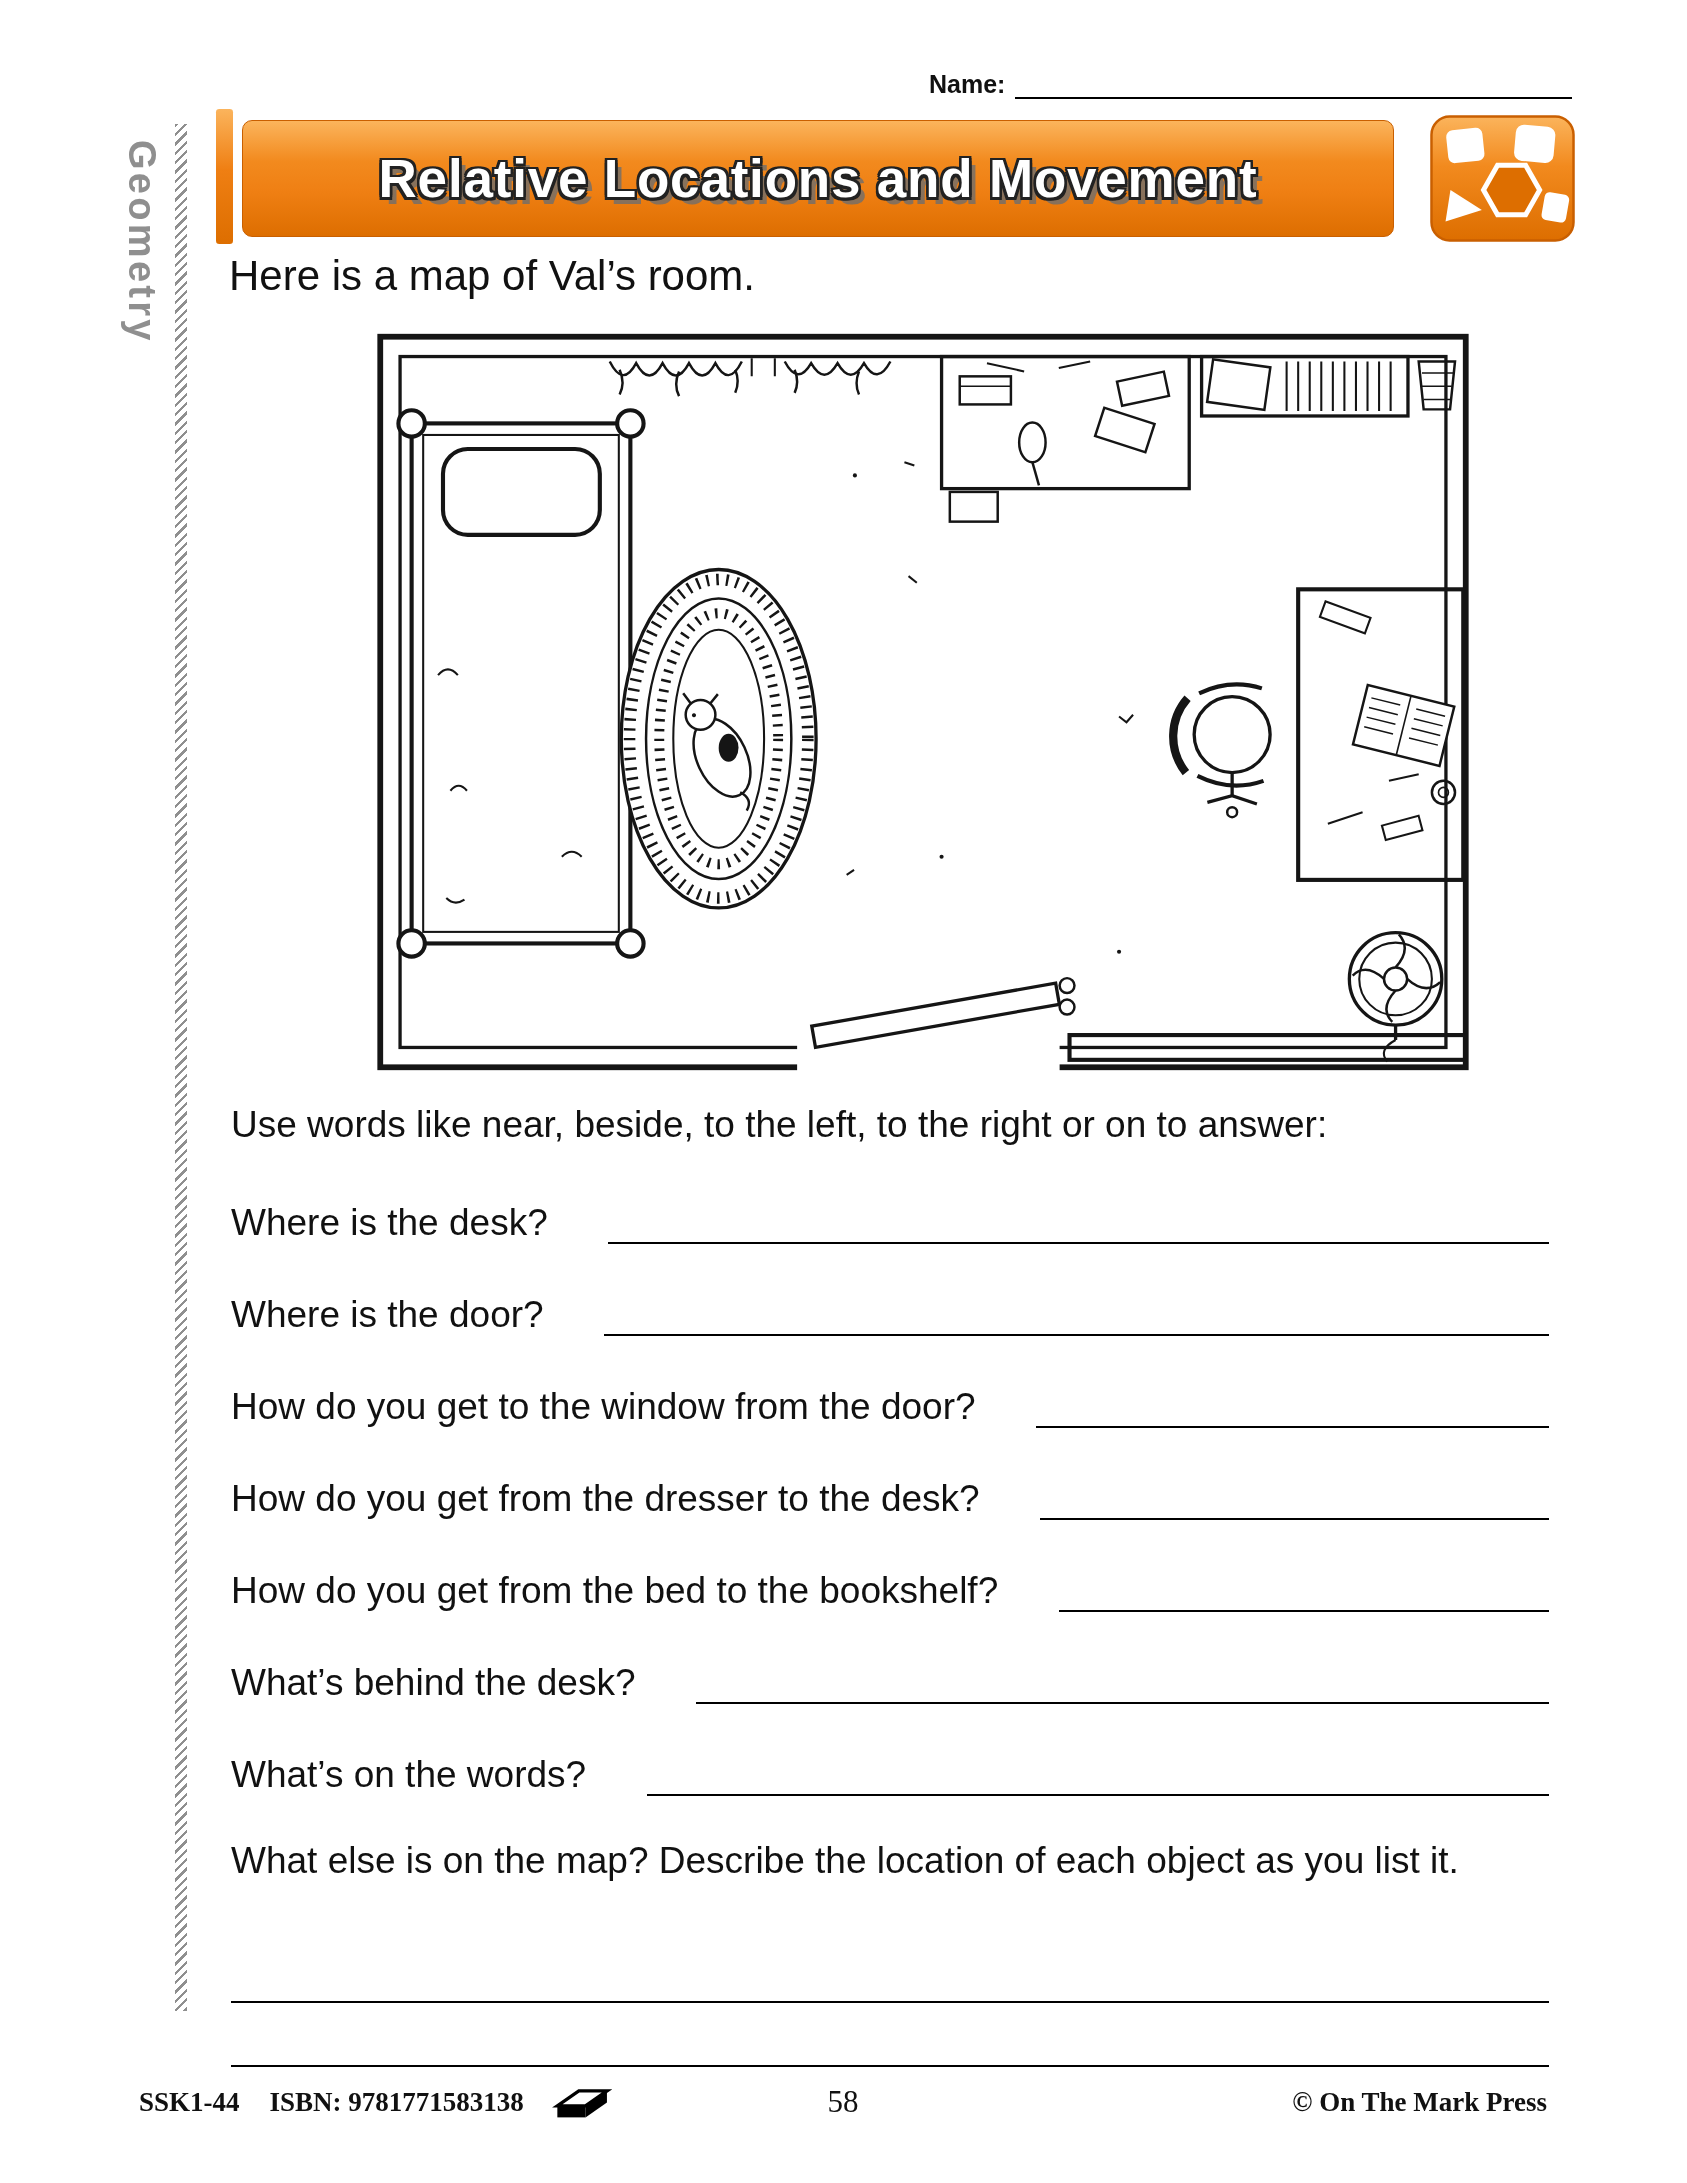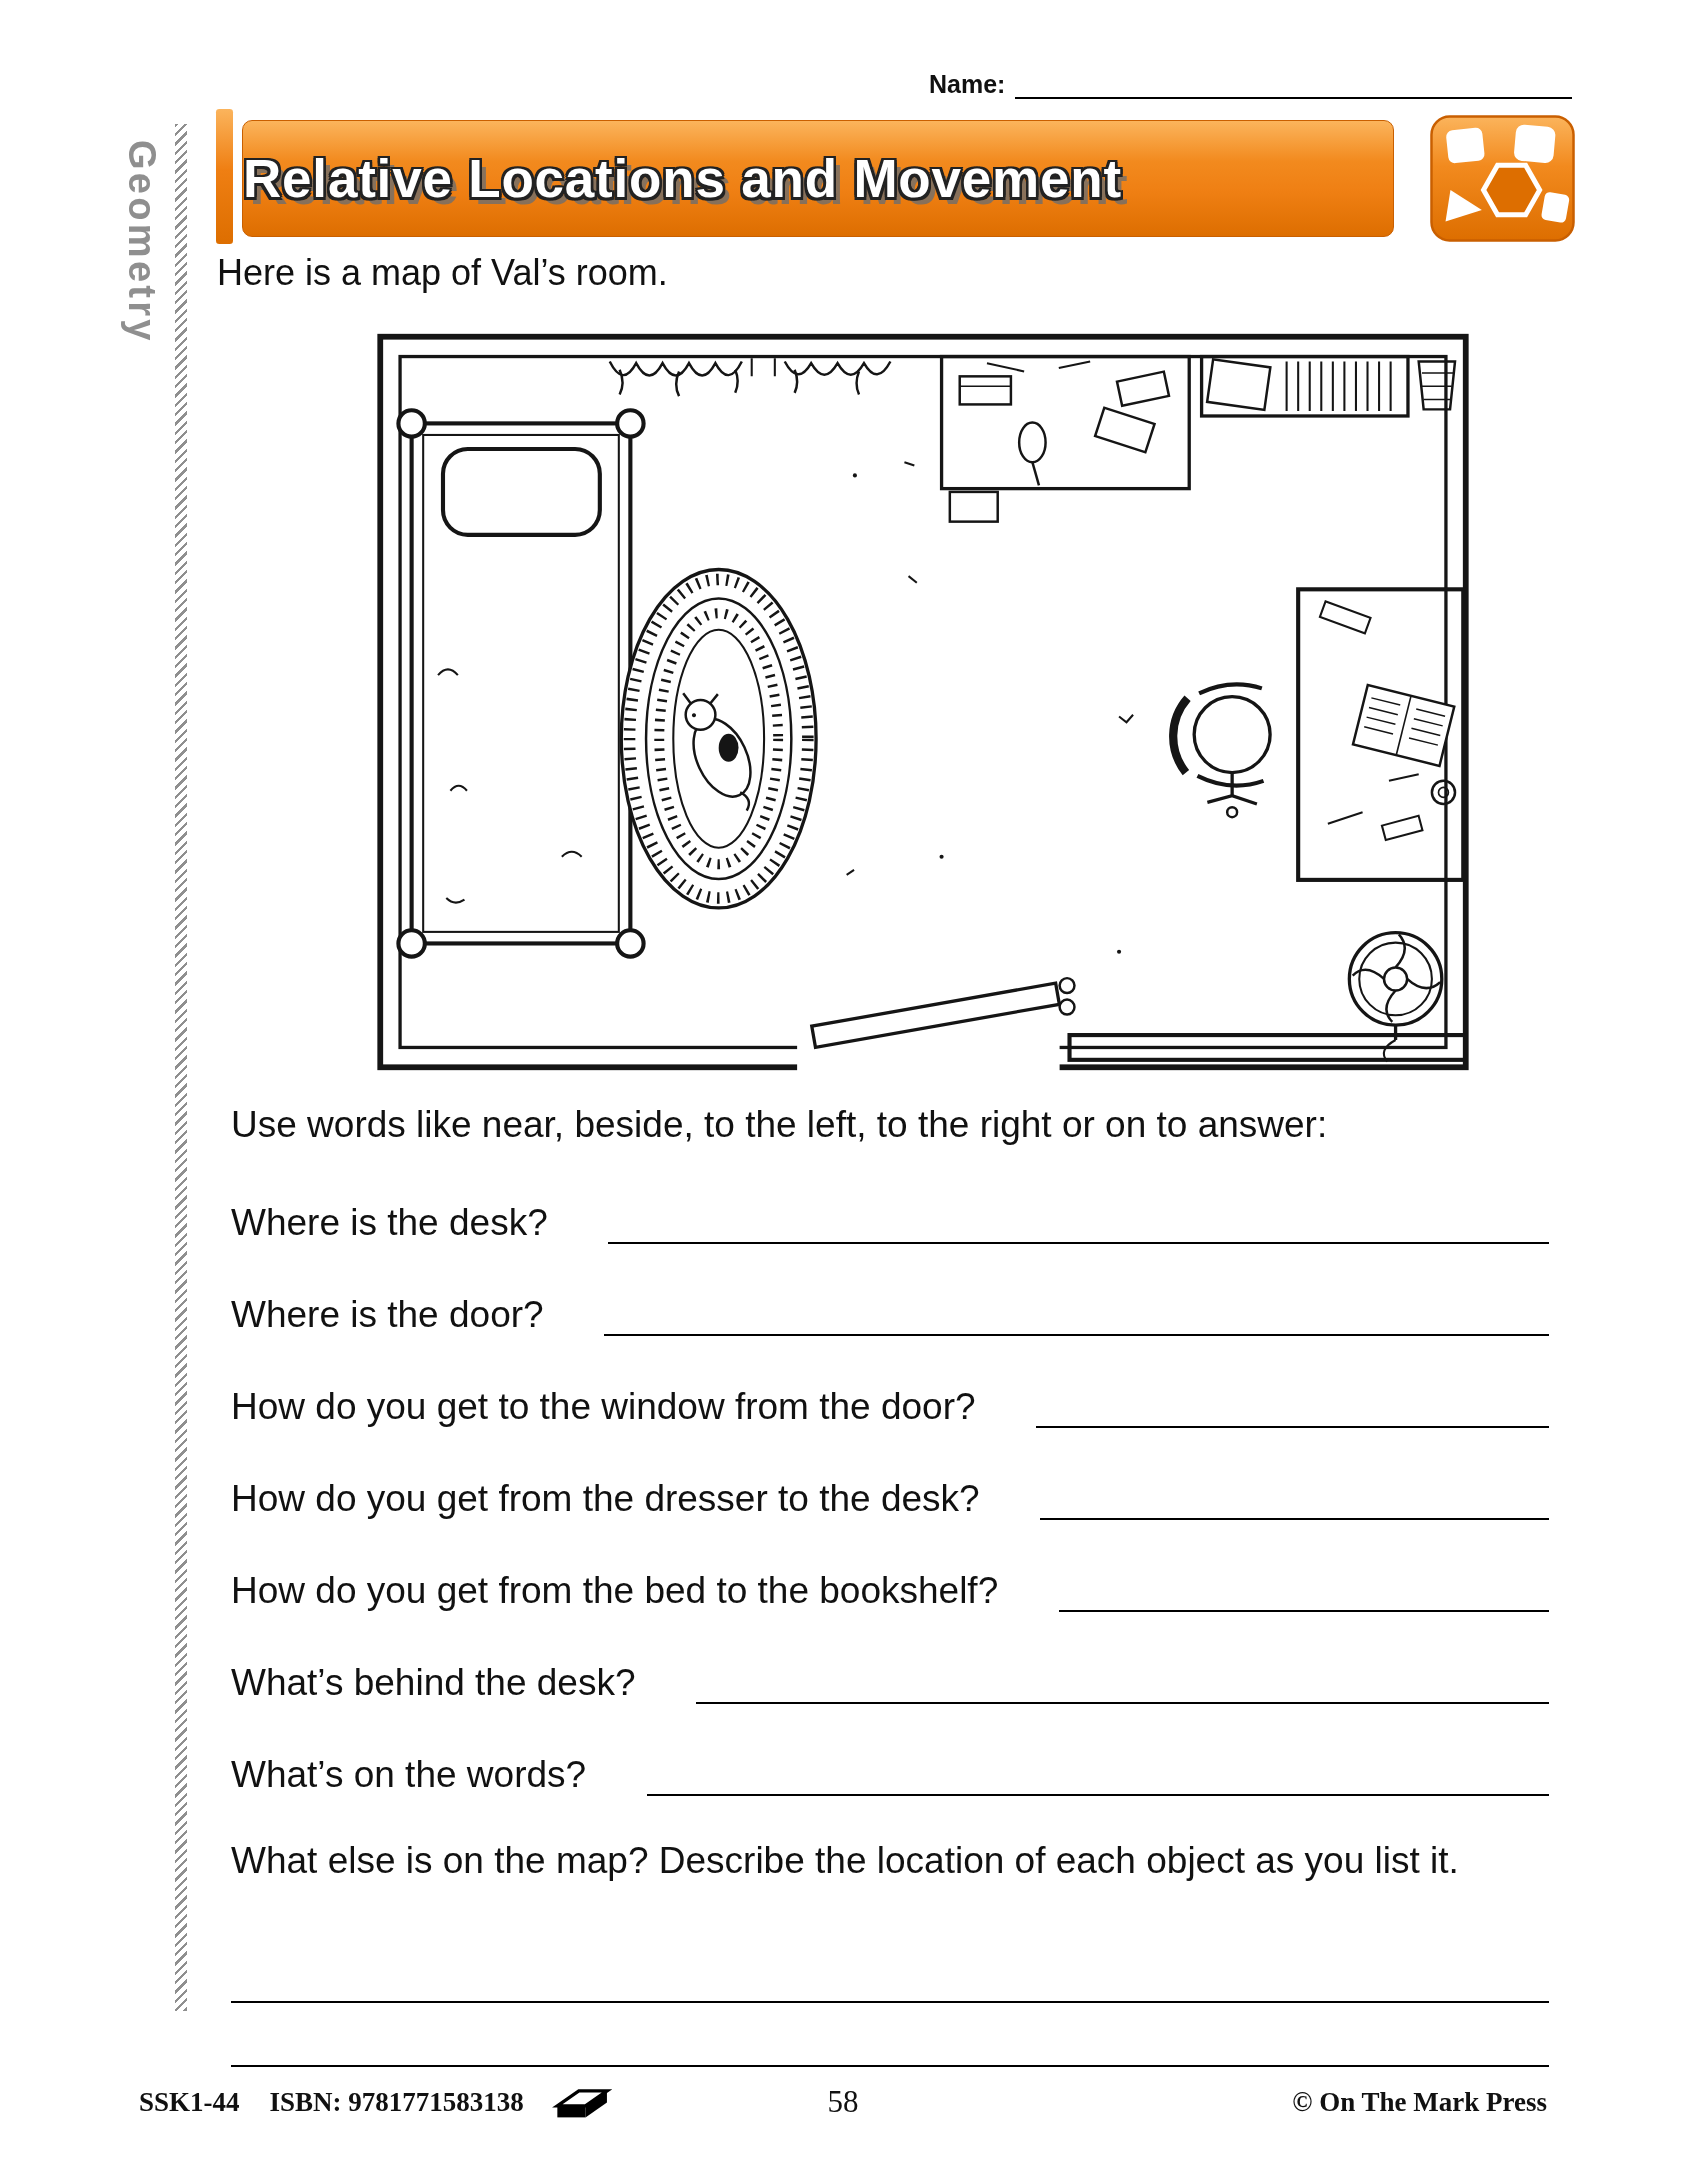--- a/index.html
+++ b/index.html
@@ -32,35 +32,35 @@
   .banner-bar{
     position:absolute;left:216px;top:109px;width:16.5px;height:135px;
     background:linear-gradient(180deg,#fbb45c,#ef7f13 45%,#dd6e00);
     border-radius:3.3px;
   }
   .banner{
     position:absolute;left:242px;top:120px;width:1150px;height:115px;
     background:linear-gradient(180deg,#fbb45c 0%,#f headers 0%,#f28a1e 35%,#ef7f13 62%,#dd6e00 100%);
     background:linear-gradient(180deg,#fbb45c 0%,#f28a1e 35%,#ef7f13 62%,#dd6e00 100%);
     border:1.6px solid #c95f00;border-radius:10px;
-    display:flex;align-items:center;
+    display:flex;align-items:center;justify-content:center;
   }
   .banner-title{
     font-size:53px;font-weight:bold;letter-spacing:0.8px;color:#fff;white-space:nowrap;
     text-shadow:
       -2.5px -2.5px 0 #222,2.5px -2.5px 0 #222,-2.5px 2.5px 0 #222,2.5px 2.5px 0 #222,
       -2.5px 0 0 #222,2.5px 0 0 #222,0 -2.5px 0 #222,0 2.5px 0 #222,
       6.6px 6.6px 0 rgba(110,110,110,.8);
   }
   .banner-icon{
     position:absolute;left:1429px;top:114px;width:147px;height:129px;
   }
   
   .intro{
-    position:absolute;left:217px;top:252px;font-size:36px;
+    position:absolute;left:229px;top:252px;font-size:42px;
   }
   
   .map-wrap{
     position:absolute;left:372px;top:328px;width:1102px;height:748px;
   }
   
   .content{
     position:absolute;left:231px;top:1104px;width:1318px;font-size:37px;
   }
   .instructions{height:48px;margin-bottom:44px;}

